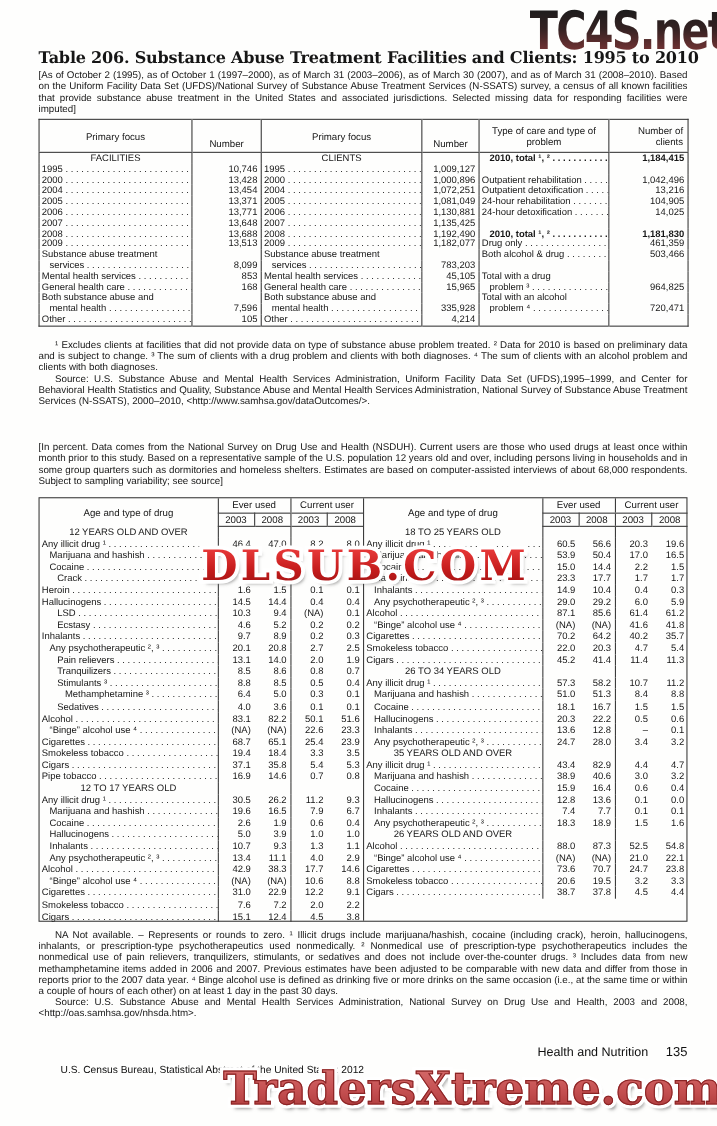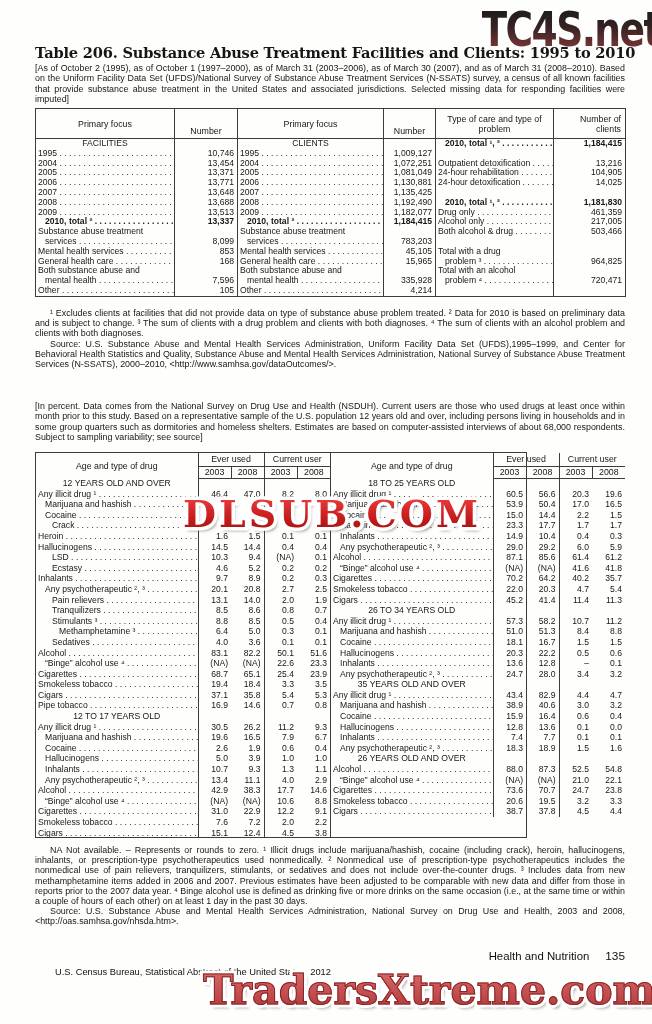--- a/index.html
+++ b/index.html
@@ -70,21 +70,21 @@
   .dt::after { content:" . . . . . . . . . . . . . . . . . . . . . . . . . . . . . . . . . . . . . . . . . . . . . . . . . . . . . . . . . . . ."; }
   .vl { border-left:1px solid #3c3c3c; }
   
   #t206 { position:absolute; left:35px; top:108px; width:590px; border:1px solid #3c3c3c; }
   #t206 th { font-weight:normal; font-size:8.8px; height:30px; text-align:center;
              vertical-align:middle; border-bottom:1px solid #3c3c3c; white-space:normal; line-height:10px; }
   #t206 th.hn { vertical-align:bottom; padding-bottom:2px; }
   #t206 th.hr { text-align:right; padding-right:4px; }
   #t206 td { height:9.8px; line-height:9.8px; }
   
-  #t207-wrap { position:absolute; left:35px; top:452px; width:492px; height:386px;
+  #t207-wrap { position:absolute; left:35px; top:452px; width:590px; height:386px;
                border:1px solid #3c3c3c; display:flex; z-index:2; }
   .half { width:294px; }
   .half.right { border-left:1px solid #3c3c3c; width:295px; }
   .t207 { width:100%; }
   .t207 th { font-weight:normal; font-size:8.8px; text-align:center; vertical-align:middle; }
   .t207 th.hg { height:13px; border-bottom:1px solid #3c3c3c; }
   .t207 th.hy { height:12px; border-bottom:1px solid #3c3c3c; }
   .t207 th.y2 { border-left:1px solid #3c3c3c; }
   .t207 td { height:10.6px; line-height:10.6px; }
   .t207 td.sec { text-align:center; padding-left:0;margin-top:32px; }
@@ -133,20 +133,28 @@
         </tr>
         <tr>
           <td class="lab"><span>1995</span><span class="dt"></span></td>
           <td class="num vl">10,746</td>
           <td class="lab vl"><span>1995</span><span class="dt"></span></td>
           <td class="num vl">1,009,127</td>
           <td class="lab vl"></td>
           <td class="num vl"></td>
         </tr>
         <tr>
+          <td class="lab"><span>2000</span><span class="dt"></span></td>
+          <td class="num vl">13,428</td>
+          <td class="lab vl"><span>2000</span><span class="dt"></span></td>
+          <td class="num vl">1,000,896</td>
+          <td class="lab vl"><span>Outpatient rehabilitation</span><span class="dt"></span></td>
+          <td class="num vl">1,042,496</td>
+        </tr>
+        <tr>
           <td class="lab"><span>2004</span><span class="dt"></span></td>
           <td class="num vl">13,454</td>
           <td class="lab vl"><span>2004</span><span class="dt"></span></td>
           <td class="num vl">1,072,251</td>
           <td class="lab vl"><span>Outpatient detoxification</span><span class="dt"></span></td>
           <td class="num vl">13,216</td>
         </tr>
         <tr>
           <td class="lab"><span>2005</span><span class="dt"></span></td>
           <td class="num vl">13,371</td>
@@ -179,28 +187,20 @@
           <td class="lab vl b" style="padding-left: 9px;"><span>2010, total ¹, ²</span><span class="dt"></span></td>
           <td class="num vl b">1,181,830</td>
         </tr>
         <tr>
           <td class="lab"><span>2009</span><span class="dt"></span></td>
           <td class="num vl">13,513</td>
           <td class="lab vl"><span>2009</span><span class="dt"></span></td>
           <td class="num vl">1,182,077</td>
           <td class="lab vl"><span>Drug only</span><span class="dt"></span></td>
           <td class="num vl">461,359</td>
-        </tr>
-        <tr>
-          <td class="lab b" style="padding-left: 9px;"><span>2010, total ²</span><span class="dt"></span></td>
-          <td class="num vl b">13,337</td>
-          <td class="lab vl b" style="padding-left: 9px;"><span>2010, total ²</span><span class="dt"></span></td>
-          <td class="num vl b">1,184,415</td>
-          <td class="lab vl"><span>Alcohol only</span><span class="dt"></span></td>
-          <td class="num vl">217,005</td>
         </tr>
         <tr>
           <td class="lab"><span>Substance abuse treatment</span></td>
           <td class="num vl"></td>
           <td class="lab vl"><span>Substance abuse treatment</span></td>
           <td class="num vl"></td>
           <td class="lab vl"><span>Both alcohol &amp; drug</span><span class="dt"></span></td>
           <td class="num vl">503,466</td>
         </tr>
         <tr>

